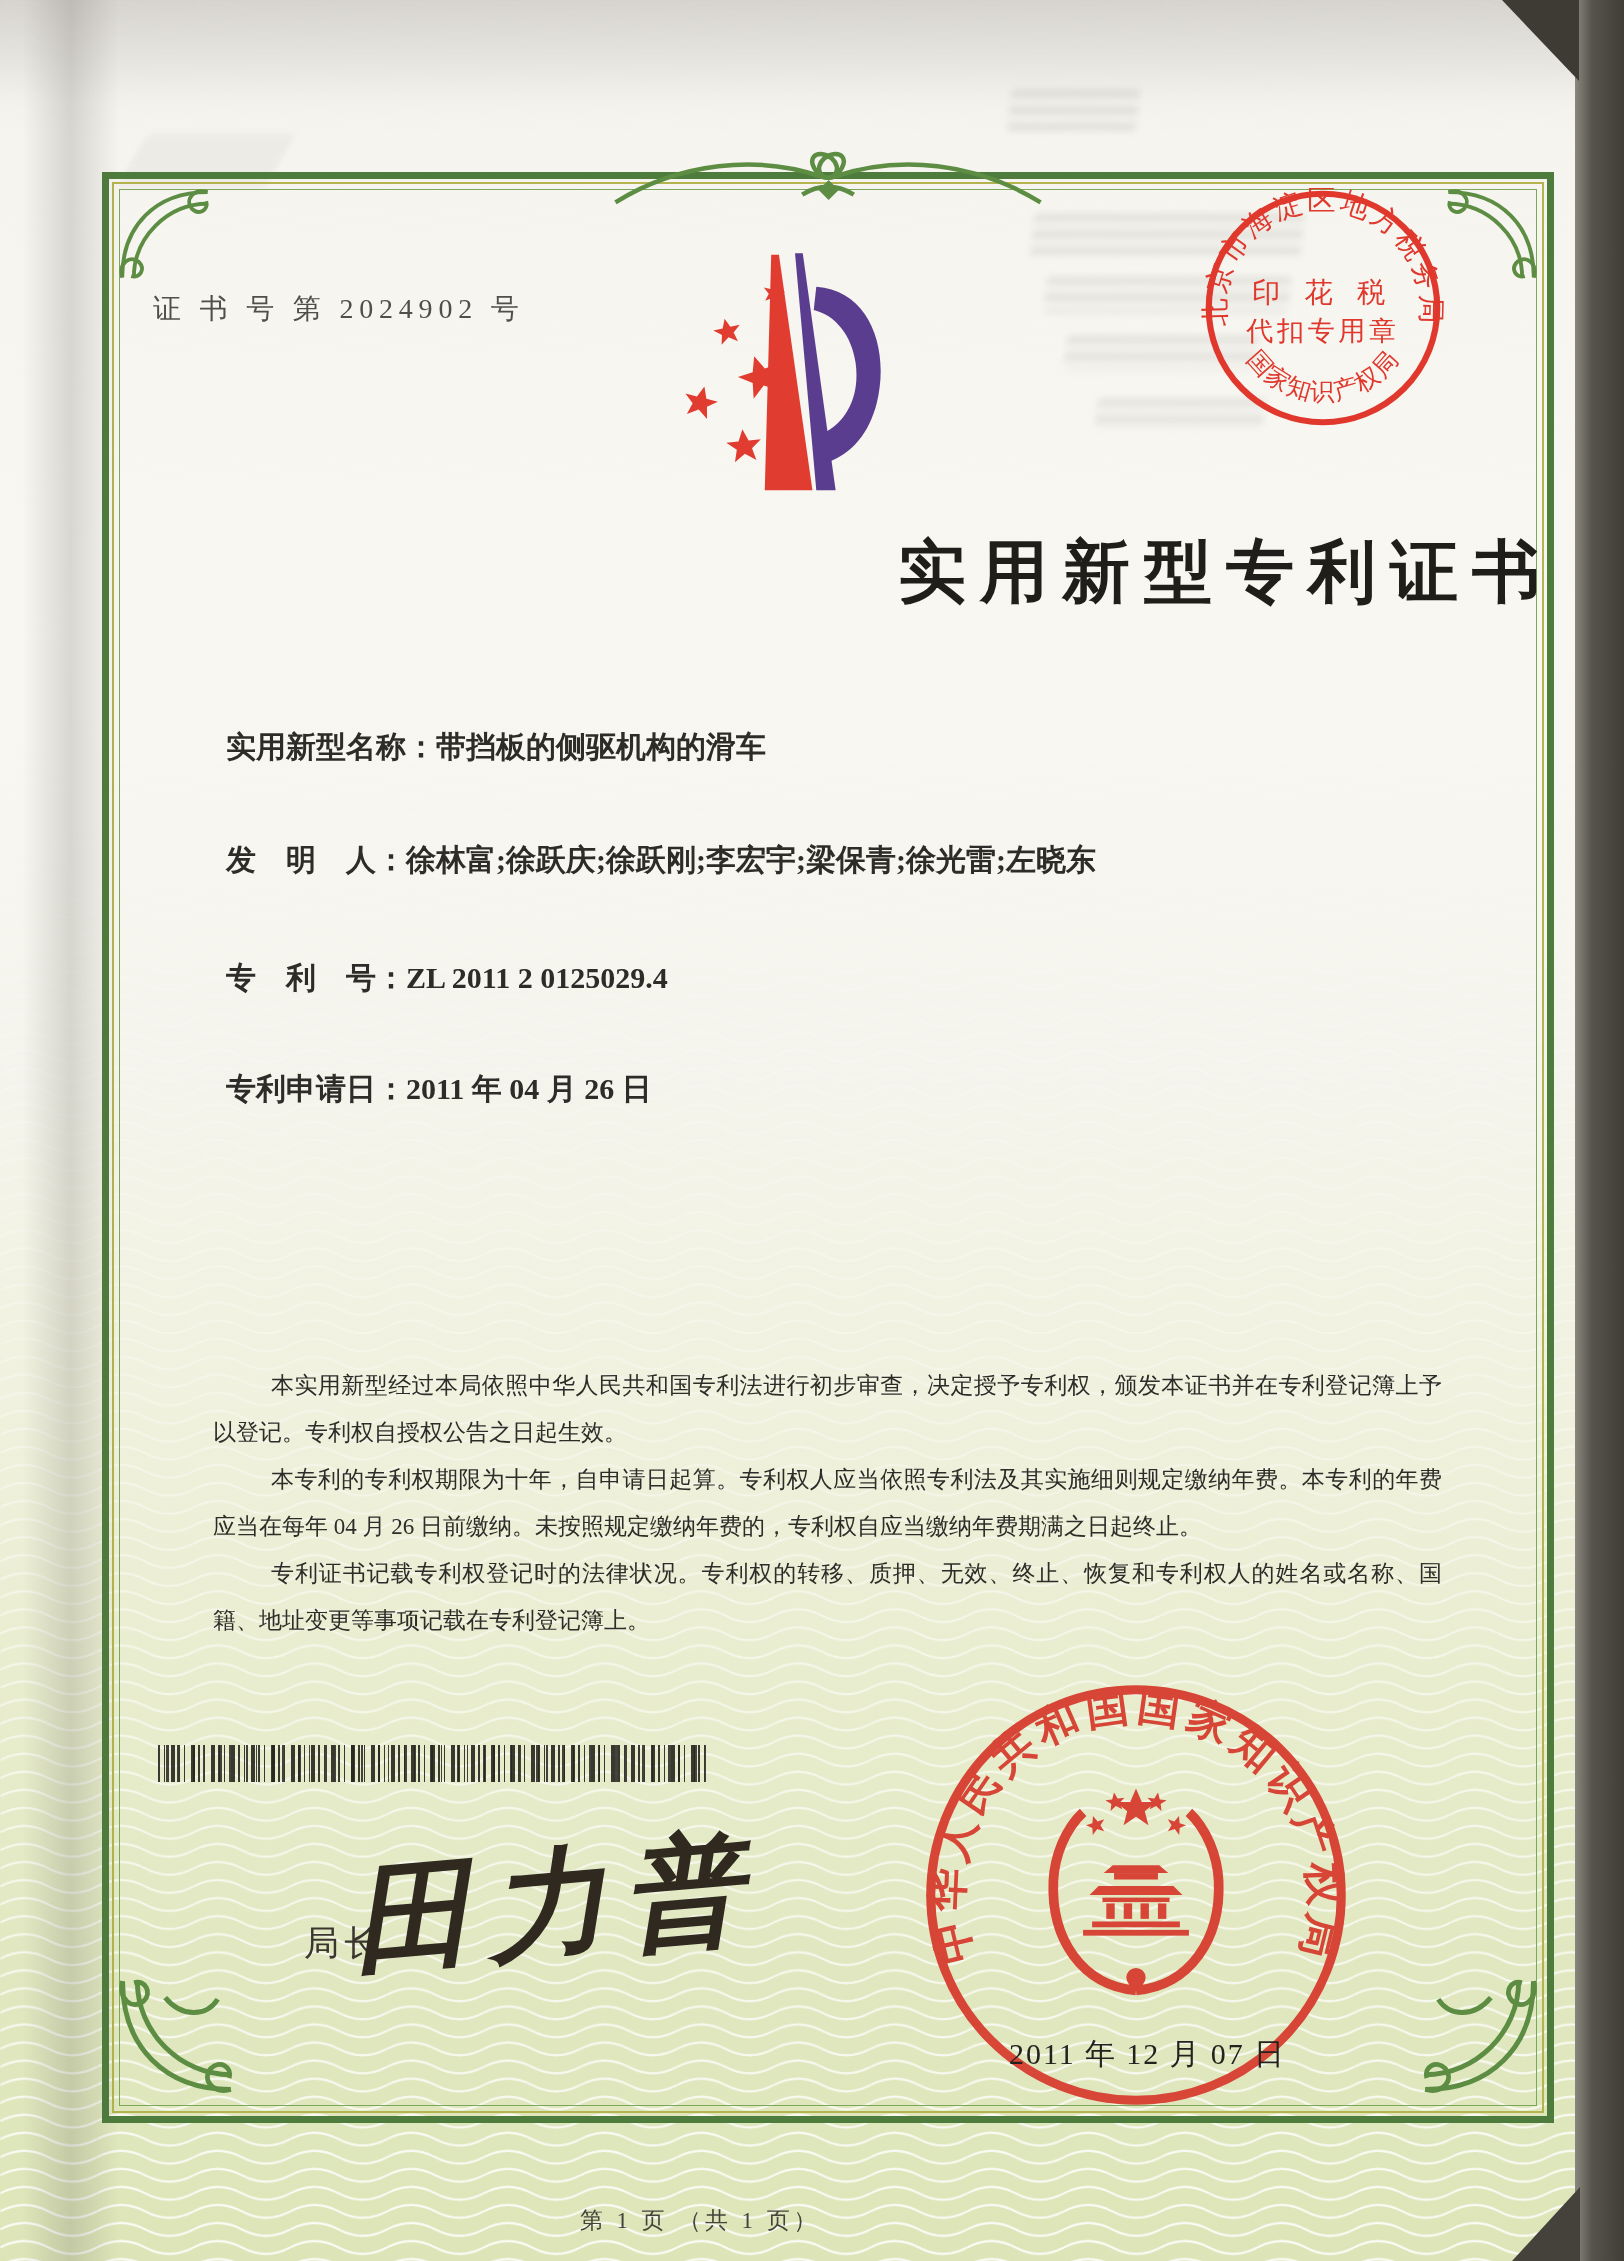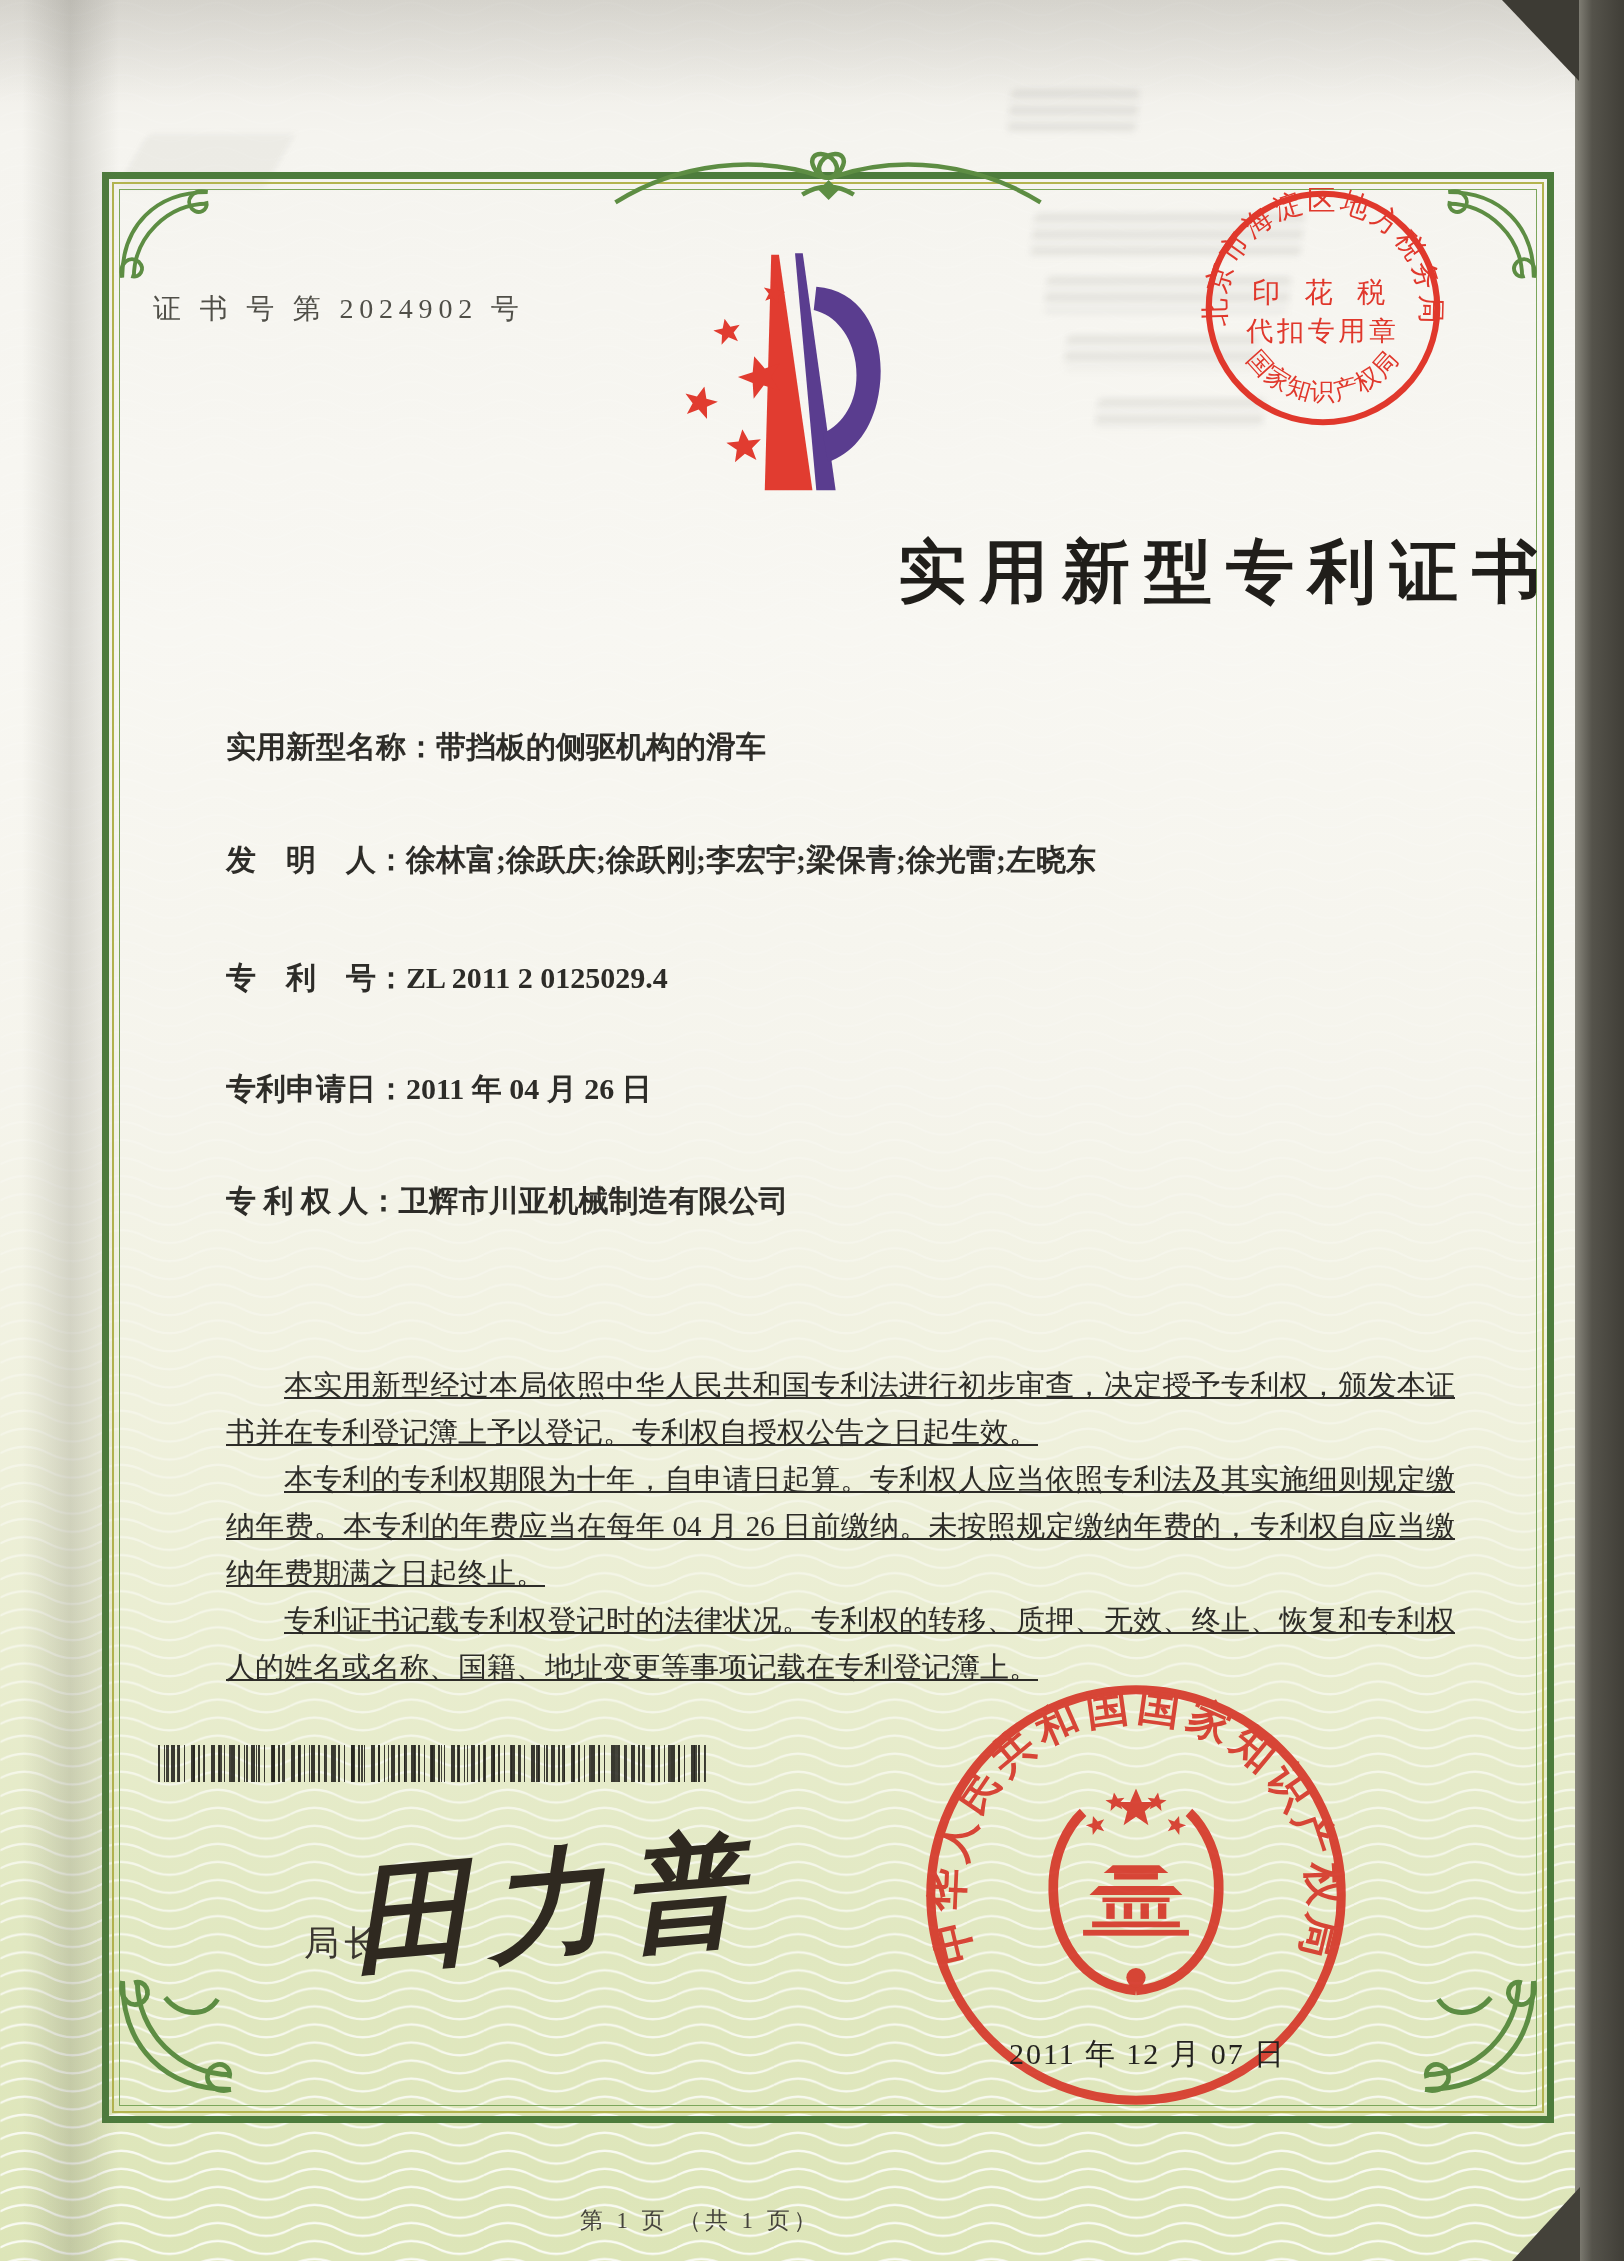--- a/index.html
+++ b/index.html
@@ -27,22 +27,22 @@
   
   .frame{left:102px;top:172px;width:1452px;height:1951px;border:7.7px solid #4d7c3c;box-sizing:border-box;}
   .frame-inner{position:absolute;inset:3.2px;border:2.6px solid #b3b44f;}
   .frame-inner2{position:absolute;inset:9.7px;border:1.9px solid #7ba65b;}
   
   .cert-no{left:153px;top:290px;font-size:28px;letter-spacing:5.8px;color:#504f48;}
   .title{left:102px;width:1452px;top:527px;text-align:right;font-size:68px;font-weight:700;
     letter-spacing:14px;color:#201e1a;margin:0;}
   .field{left:226px;font-size:30px;color:#2d2c28;white-space:nowrap;font-weight:bold;}
   .f1{top:727px}.f2{top:840px}.f3{top:958px}.f4{top:1069px}.f5{top:1181px}.f6{top:1295px}
-  .paras{left:226px;top:1362px;width:1229px;font-size:29px;line-height:47px;
-    text-align:justify;color:#2d2c28;text-decoration:underline;}
+  .paras{left:213px;top:1362px;width:1229px;font-size:23px;line-height:47px;
+    text-align:justify;color:#2d2c28;}
   .paras p{margin:0;text-indent:58px;}
   
   .barcode{left:158px;top:1745px;width:549px;height:37px;
     background:
       repeating-linear-gradient(90deg,rgba(38,37,31,0.9) 0 1.9px,transparent 1.9px 5.8px,
         rgba(38,37,31,0.9) 5.8px 7px,transparent 7px 13px,
         rgba(38,37,31,0.9) 13px 17px,transparent 17px 20px),
       repeating-linear-gradient(90deg,transparent 0 8.4px,rgba(38,37,31,0.85) 8.4px 11px,
         transparent 11px 18.7px,rgba(38,37,31,0.85) 18.7px 20px,transparent 20px 26.4px);}
   
@@ -171,21 +171,20 @@
       <text x="210" y="200" text-anchor="middle" font-size="46" fill="#e0382c" letter-spacing="14" font-family="Liberation Serif,serif">印 花 税</text>
       <text x="210" y="262" text-anchor="middle" font-size="44" fill="#e0382c" letter-spacing="6" font-family="Liberation Serif,serif">代扣专用章</text>
     </svg>
 
     <h1 class="title abs">实用新型专利证书</h1>
 
     <div class="field abs f1"><span>实用新型名称：</span><span>带挡板的侧驱机构的滑车</span></div>
     <div class="field abs f2"><span>发　明　人：</span><span>徐林富;徐跃庆;徐跃刚;李宏宇;梁保青;徐光雷;左晓东</span></div>
     <div class="field abs f3"><span>专　利　号：</span><span>ZL 2011 2 0125029.4</span></div>
     <div class="field abs f4"><span>专利申请日：</span><span>2011 年 04 月 26 日</span></div>
-    <div class="field abs f5"><span>专 利 权 人：</span><span>卫辉市川亚机械制造有限公司</span></div>
 
     <div class="paras abs">
       <p>本实用新型经过本局依照中华人民共和国专利法进行初步审查，决定授予专利权，颁发本证书并在专利登记簿上予以登记。专利权自授权公告之日起生效。</p>
       <p>本专利的专利权期限为十年，自申请日起算。专利权人应当依照专利法及其实施细则规定缴纳年费。本专利的年费应当在每年 04 月 26 日前缴纳。未按照规定缴纳年费的，专利权自应当缴纳年费期满之日起终止。</p>
       <p>专利证书记载专利权登记时的法律状况。专利权的转移、质押、无效、终止、恢复和专利权人的姓名或名称、国籍、地址变更等事项记载在专利登记簿上。</p>
     </div>
 
     <div class="barcode abs"></div>
 
     <div class="sig-title abs">局长</div>

